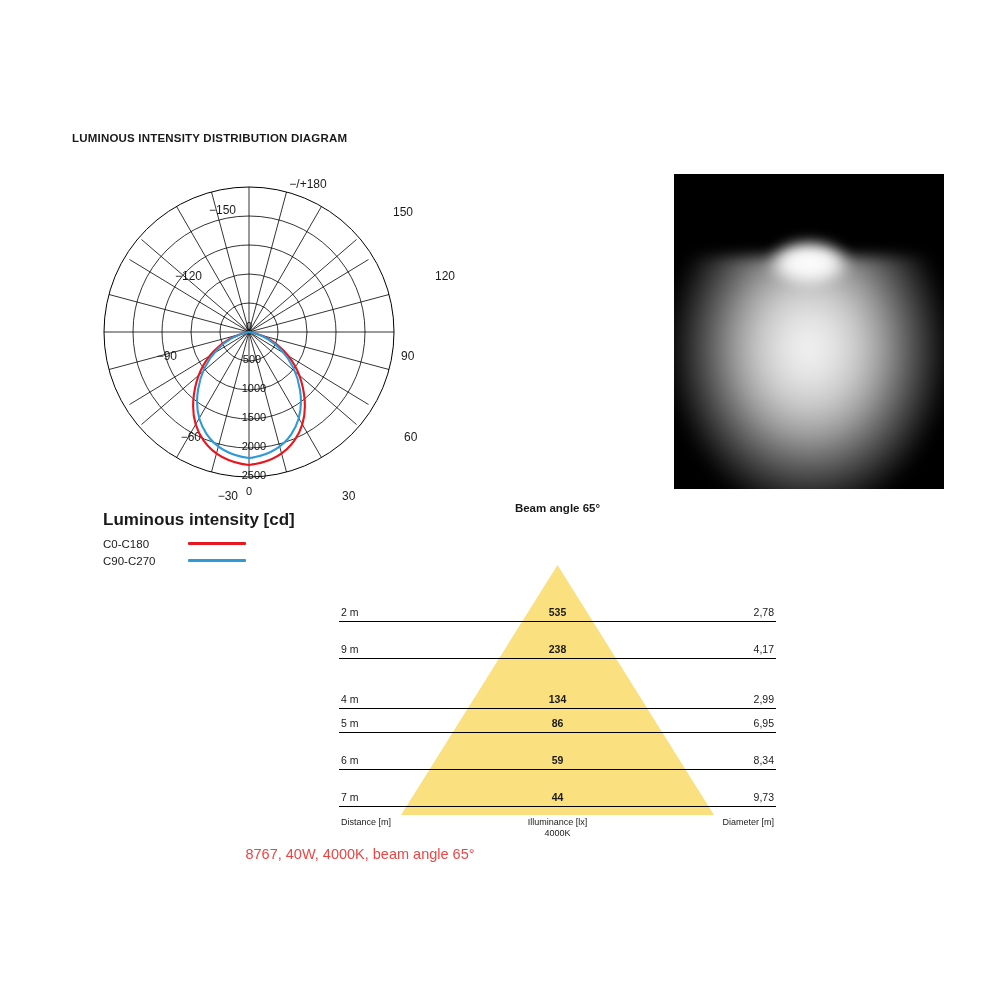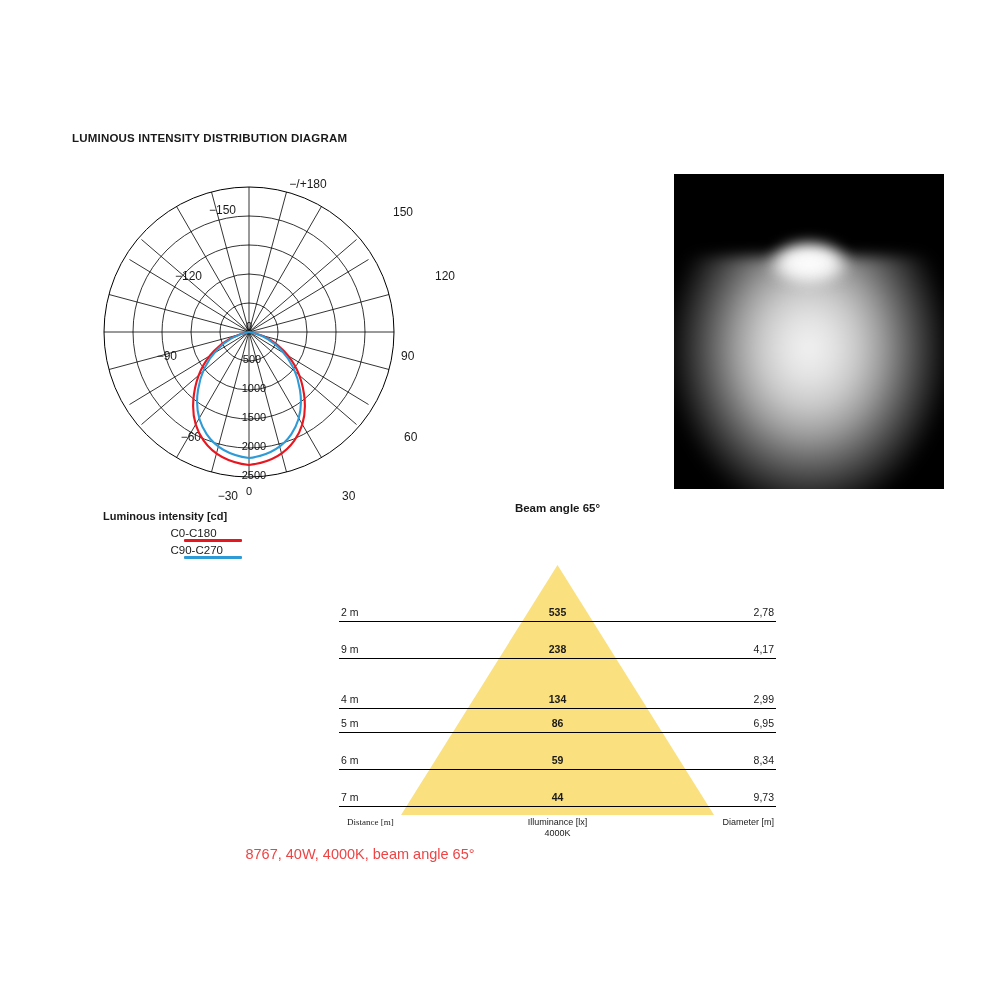--- a/index.html
+++ b/index.html
@@ -48,29 +48,28 @@
   }
 
   
   #legend {
     position: absolute;
     left: 103px;
     top: 510px;
     width: 220px;
   }
   #legend .legend-title {
-    font-size: 11px;
+    font-size: 17px;
     font-weight: bold;
     margin-bottom: 5px;
   }
   #legend .legend-row {
     display: flex;
     align-items: center;
     height: 17px;
-    flex-direction: column;
   }
   #legend .legend-label {
     font-size: 11.5px;
     width: 85px;
   }
   #legend .legend-swatch {
     width: 58px;
     height: 3px;
     border-radius: 1px;
   }
@@ -170,23 +169,22 @@
   #cone-footer {
     position: absolute;
     left: 339px;
     top: 817px;
     width: 437px;
     height: 24px;
     font-size: 9px;
   }
   #cone-footer .f-left {
     position: absolute;
-    left: 8px;
+    left: 2px;
     top: 0;
-    font-family: Liberation Serif, serif;
   }
   #cone-footer .f-center {
     position: absolute;
     left: 0;
     top: 0;
     width: 437px;
     text-align: center;
     line-height: 11px;
   }
   #cone-footer .f-right {

